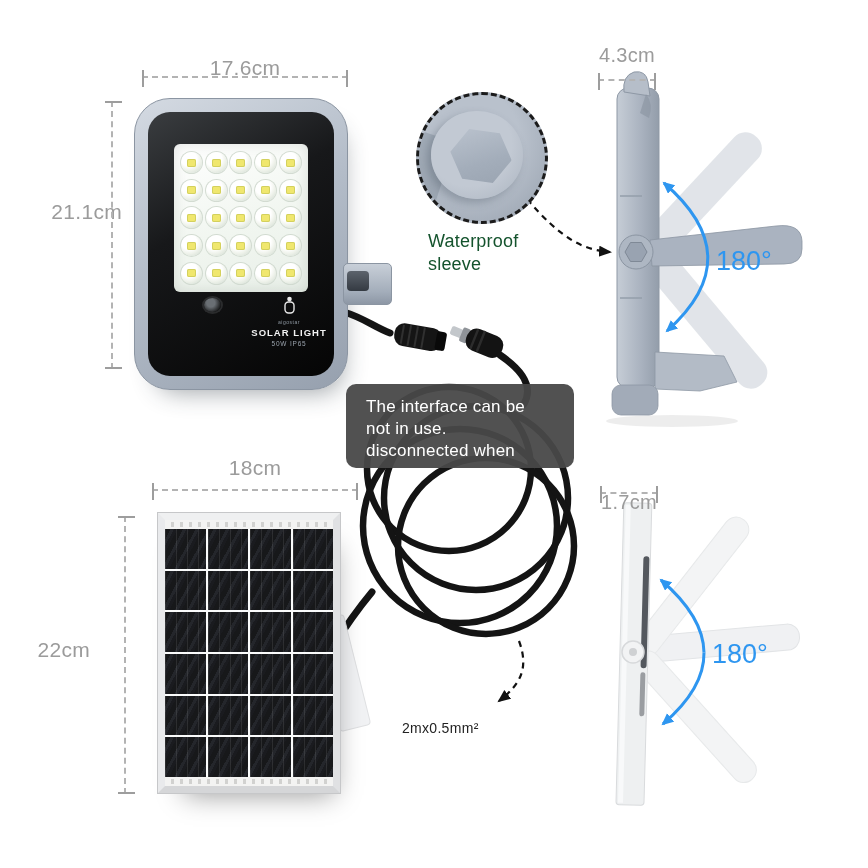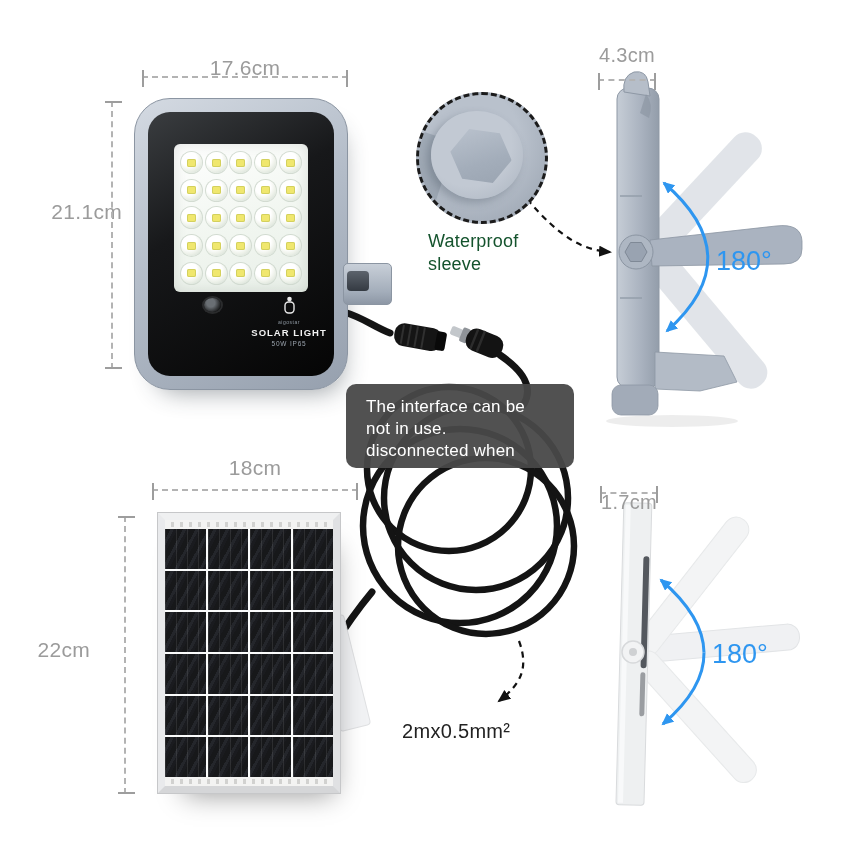--- a/index.html
+++ b/index.html
@@ -59,21 +59,21 @@
   .wp-wedge{position:absolute;left:-8px;top:40px;width:34px;height:70px;background:#8d97a4;
        transform:rotate(18deg);opacity:.55;}
   .wp-label{left:428px;top:230px;font-size:18px;line-height:23px;color:#14532d;z-index:4;letter-spacing:.2px;}
 
   
   .tooltip{left:346px;top:384px;width:228px;height:84px;border-radius:10px;
        background:rgba(72,72,72,.95);color:#fff;z-index:5;
        padding:12px 0 0 20px;box-sizing:border-box;font-size:17px;line-height:22px;letter-spacing:.2px;}
 
   
-  .cable-spec{left:402px;top:720px;width:150px;font-size:20px;color:#222;z-index:4;letter-spacing:.3px;}
+  .cable-spec{left:402px;top:720px;width:150px;font-size:14px;color:#222;z-index:4;letter-spacing:.3px;}
 
   
   .panel-stand{left:326px;top:616px;width:30px;height:112px;background:#f1f2f4;border:1px solid #dfe0e2;
        transform:rotate(-14deg);z-index:2;border-radius:4px;}
   .panel{left:158px;top:513px;width:182px;height:280px;z-index:3;background:#fff;
        border:7px solid;border-color:#eff0f1 #e0e1e3 #d5d6d8 #e9eaec;outline:1px solid #c6c7c9;
        box-shadow:10px 18px 26px -16px rgba(0,0,0,.4);box-sizing:border-box;}
   .panel-strip{height:9px;background:#f3f3f2;position:relative;overflow:hidden;}
   .panel-strip::after{content:"";position:absolute;inset:2px 6px;
        background:repeating-linear-gradient(90deg,#c9c9c7 0 3px,transparent 3px 9px);opacity:.8;}

